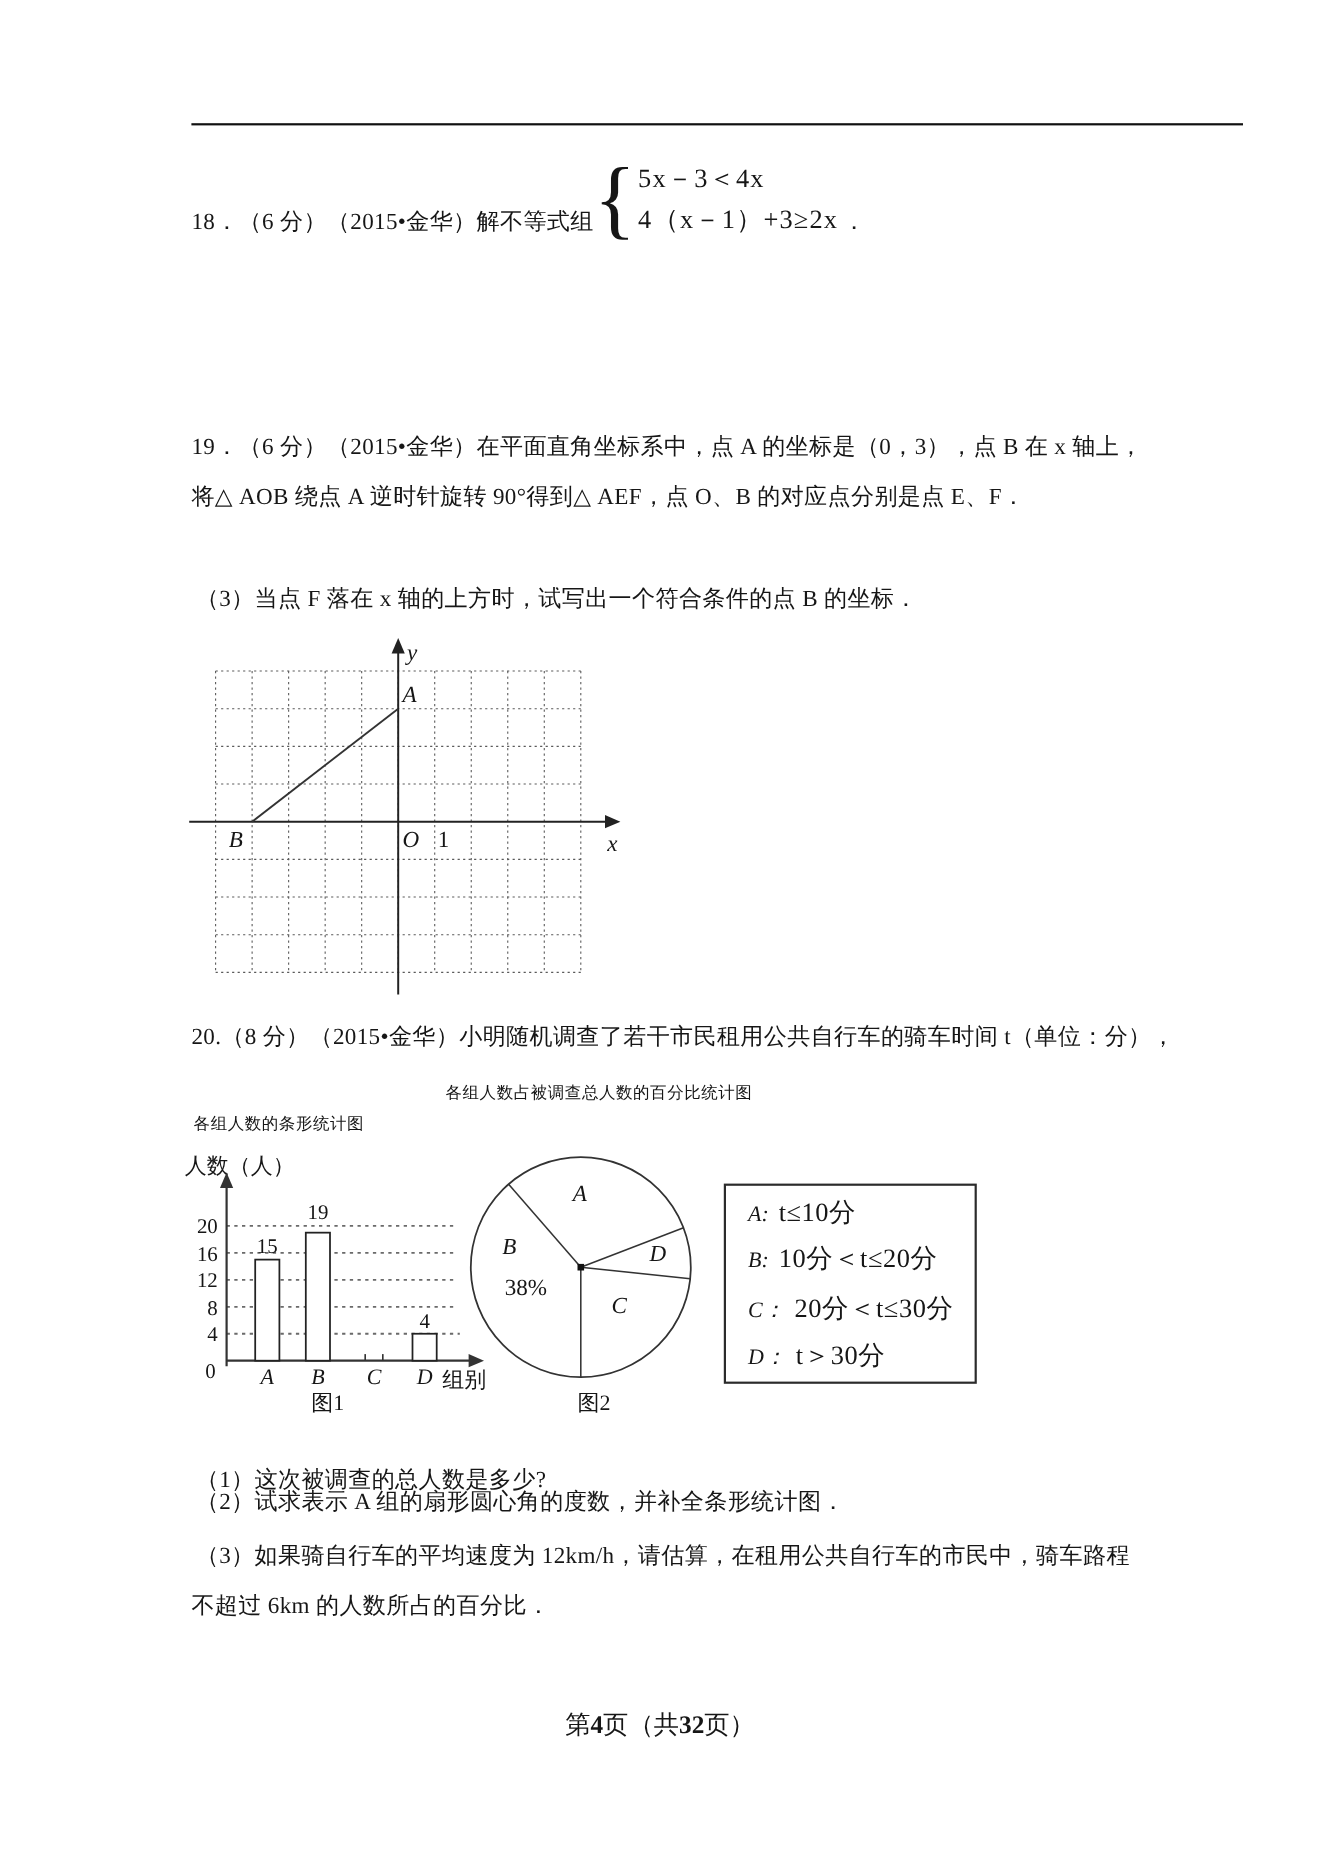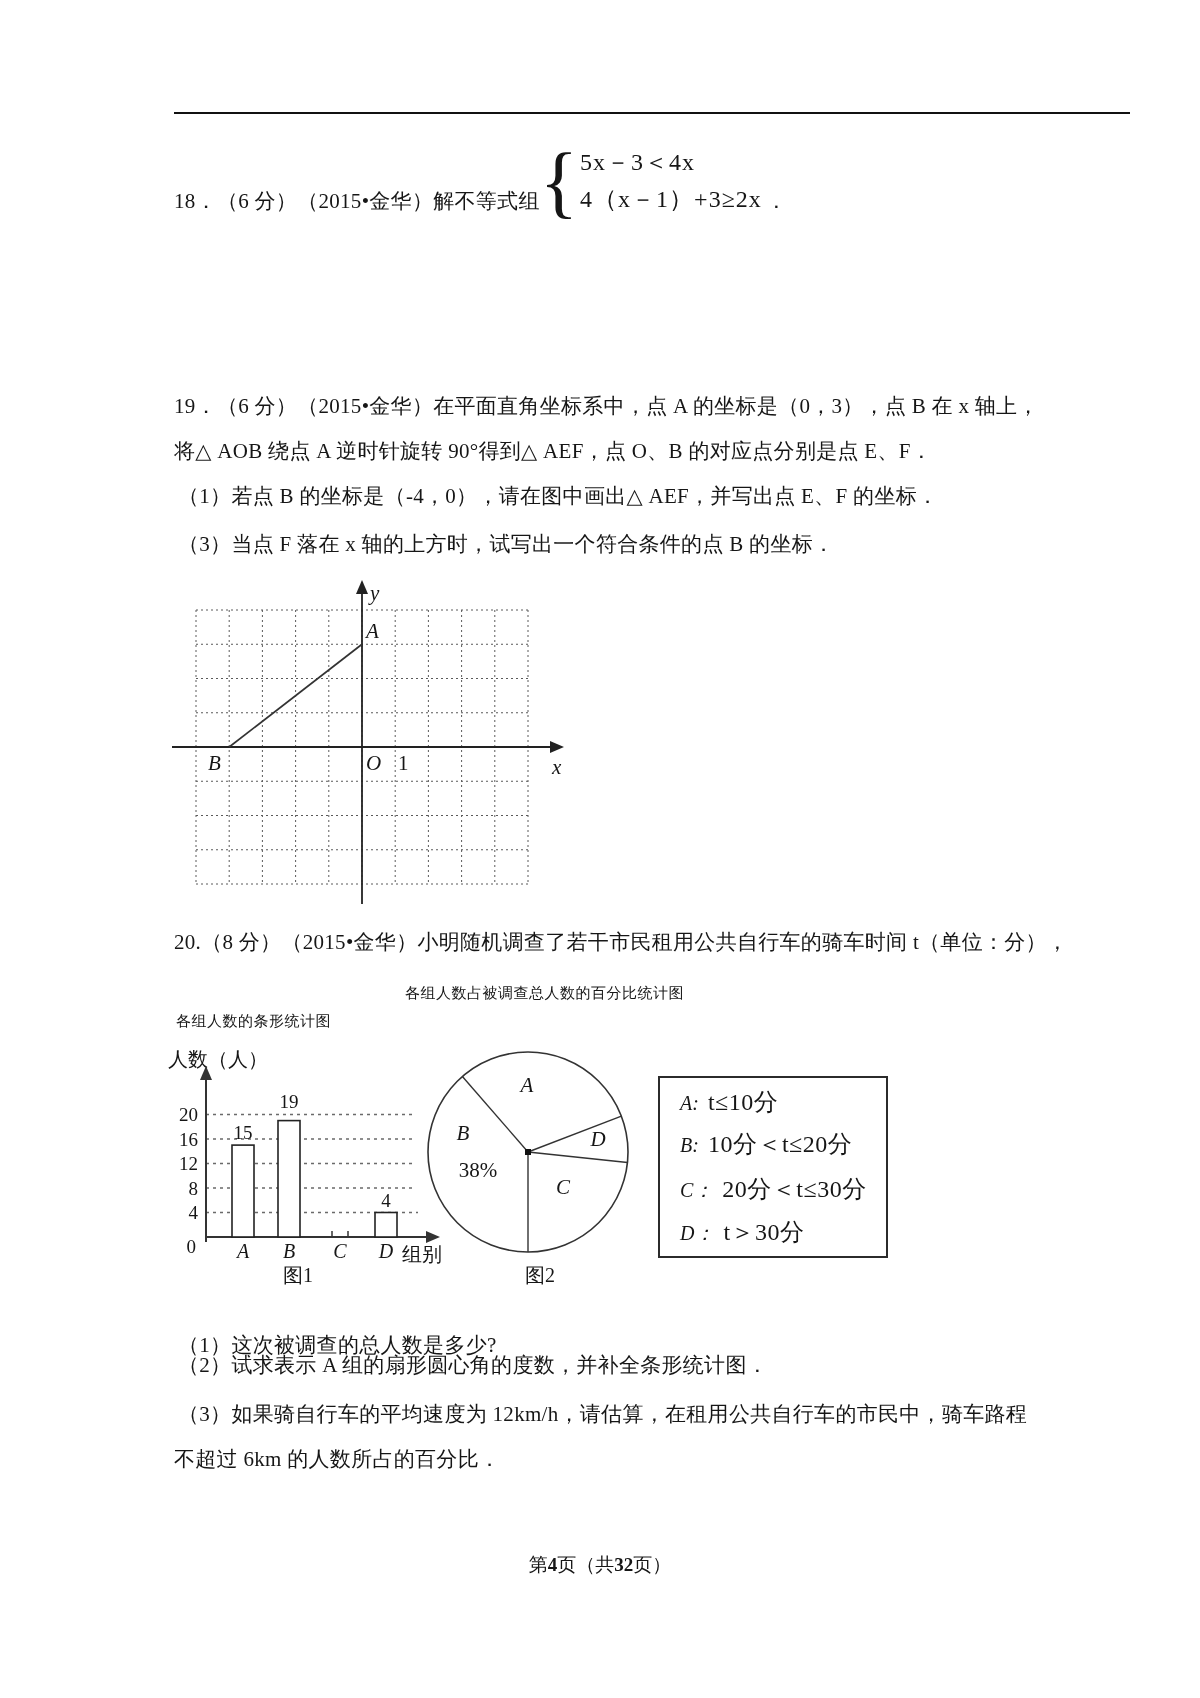--- a/index.html
+++ b/index.html
@@ -13,21 +13,21 @@
   .eq { font-size:24px; white-space:nowrap; letter-spacing:1px; }
   .rule { background:#111; height:2px; }
   .chart-title { font-size:15px; font-weight:normal; white-space:nowrap; letter-spacing:0.5px; }
   .brace { font-size:80px; line-height:0.85; font-weight:400; }
   svg text { font-family:"Liberation Serif","DejaVu Serif",serif; fill:#161616; }
   .it { font-style:italic; }
   .legend-box { border:2px solid #2b2b2b; background:#fff; }
   .legend-row { position:absolute; left:20px; display:flex; align-items:baseline; white-space:nowrap; }
   .legend-letter { font-style:italic; font-size:20px; margin-right:9px; }
   .legend-text { font-size:24px; letter-spacing:0.5px; }
-  .footer { width:100%; text-align:center; font-size:19px; }
+  .footer { width:100%; text-align:center; font-size:23px; }
   .footer b { font-weight:bold; }
 </style>
 </head>
 <body>
 
 <div class="page">
 
   <div class="abs rule" style="left:174px; top:112px; width:956px;"></div>
 
   <div class="abs" style="left:174px; top:146px;">
@@ -37,21 +37,20 @@
       <span style="display:flex; flex-direction:column; gap:5px; margin-left:2px;">
         <span class="eq">5x－3＜4x</span>
         <span class="eq">4（x－1）+3≥2x</span>
       </span>
       <span class="line" style="margin-left:4px;">．</span>
     </div>
   </div>
 
   <div class="abs line" style="left:174px; top:392px;">19．（6 分）（2015•金华）在平面直角坐标系中，点 A 的坐标是（0，3），点 B 在 x 轴上，</div>
   <div class="abs line" style="left:174px; top:437px;">将△ AOB 绕点 A 逆时针旋转 90°得到△ AEF，点 O、B 的对应点分别是点 E、F．</div>
-  <div class="abs line" style="left:178px; top:482px;">（1）若点 B 的坐标是（-4，0），请在图中画出△ AEF，并写出点 E、F 的坐标．</div>
   <div class="abs line" style="left:178px; top:530px;">（3）当点 F 落在 x 轴的上方时，试写出一个符合条件的点 B 的坐标．</div>
 
   <svg class="abs" style="left:160px; top:572px;" width="420" height="345" viewBox="0 0 420 345">
 
     <g stroke="#5a5a5a" stroke-width="1" stroke-dasharray="2 3" fill="none">
       <line x1="36" y1="38" x2="36" y2="312"></line>
         <line x1="69.2" y1="38" x2="69.2" y2="312"></line>
       <line x1="102.4" y1="38" x2="102.4" y2="312"></line>
         <line x1="135.6" y1="38" x2="135.6" y2="312"></line>
       <line x1="168.8" y1="38" x2="168.8" y2="312"></line>

